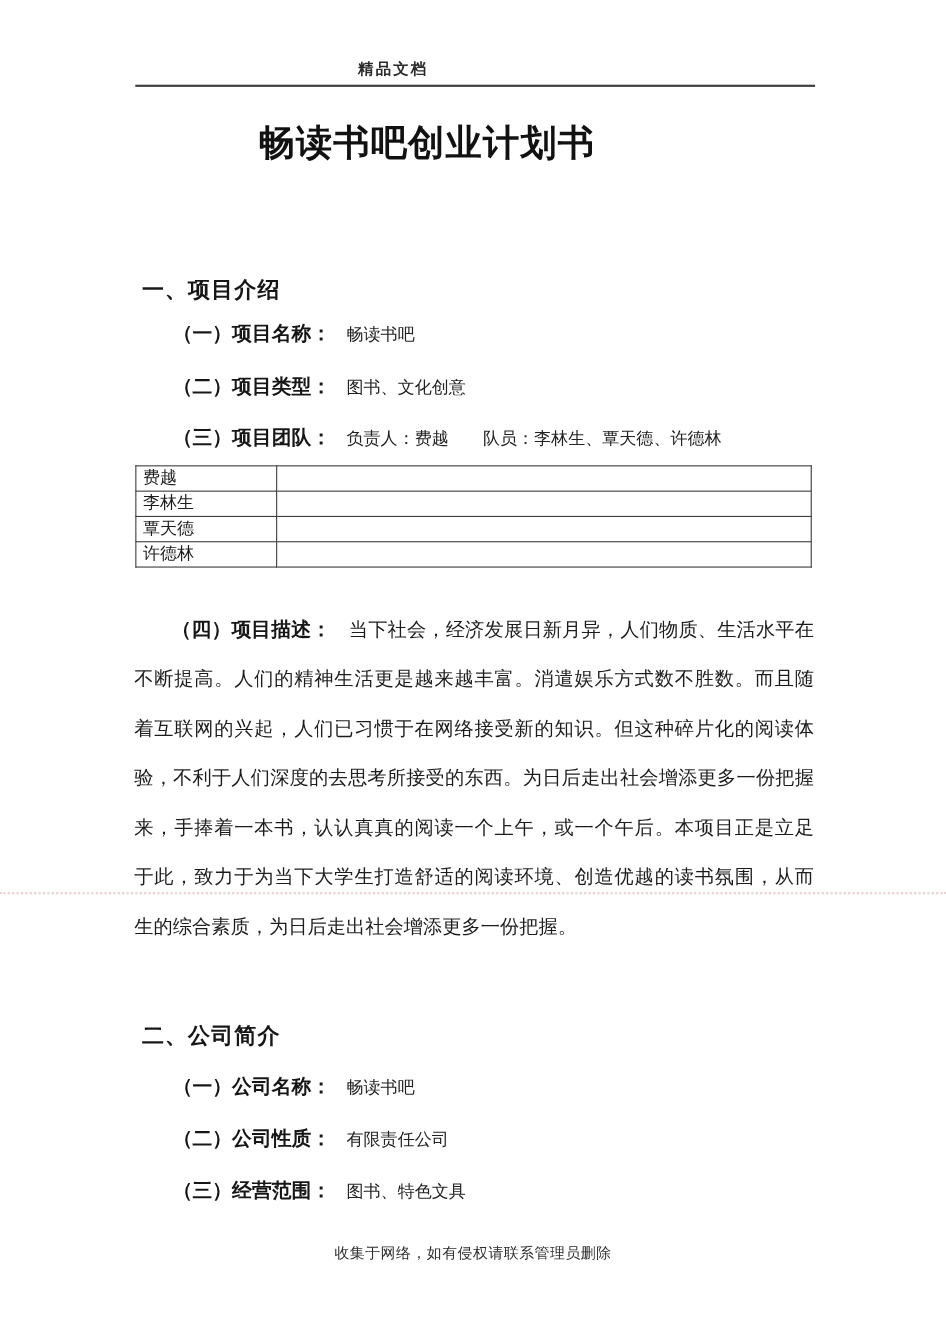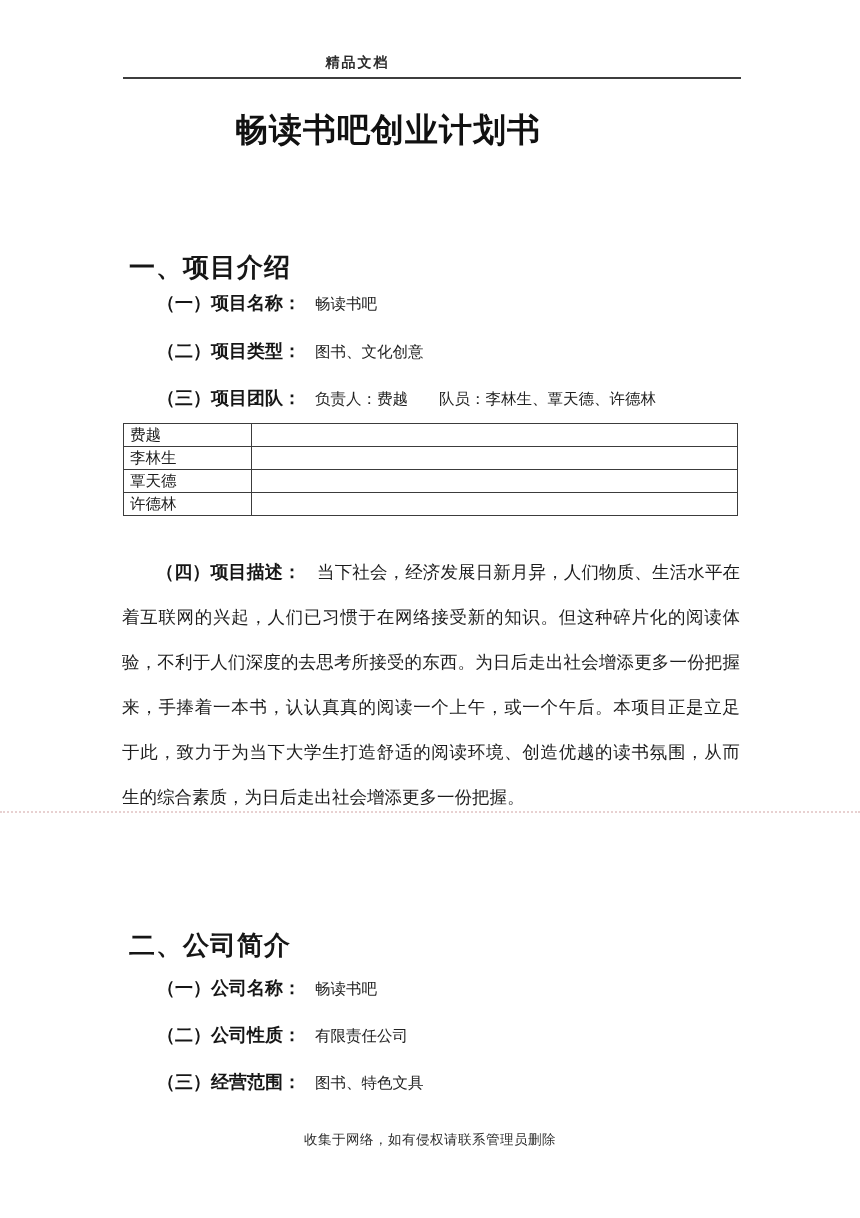--- a/index.html
+++ b/index.html
@@ -35,21 +35,21 @@
     top: 108px; left: 0; width: 776px;
     text-align: center;
     font-size: 33px;
     font-weight: 600;
     letter-spacing: 1px;
     color: #111111;
   }
 
   .section-heading {
     left: 129px;
-    font-size: 26px;
+    font-size: 20px;
     font-weight: 700;
     letter-spacing: 1px;
     color: #161616;
   }
   .sh1 { top: 250px; }
   .sh2 { top: 928px; }
 
   .item-line {
     left: 157px;
     white-space: nowrap;
@@ -167,20 +167,21 @@
       <td class="col-name">许德林</td>
       <td></td>
     </tr>
   </tbody>
     </table>
 
   <div class="abs description">
     <div class="para-line first">
       <span class="desc-label">（四）项目描述：</span><span class="desc-first-text">当下社会，经济发展日新月异，人们物质、生活水平在</span>
     </div>
+    <div class="para-line">不断提高。人们的精神生活更是越来越丰富。消遣娱乐方式数不胜数。而且随</div>
     <div class="para-line">着互联网的兴起，人们已习惯于在网络接受新的知识。但这种碎片化的阅读体</div>
     <div class="para-line">验，不利于人们深度的去思考所接受的东西。为日后走出社会增添更多一份把握</div>
     <div class="para-line">来，手捧着一本书，认认真真的阅读一个上午，或一个午后。本项目正是立足</div>
     <div class="para-line">于此，致力于为当下大学生打造舒适的阅读环境、创造优越的读书氛围，从而</div>
     <div class="para-line last">生的综合素质，为日后走出社会增添更多一份把握。</div>
   </div>
 
   <div class="abs page-break-marker"></div>
 
   <div class="abs section-heading sh2">二、公司简介</div>

